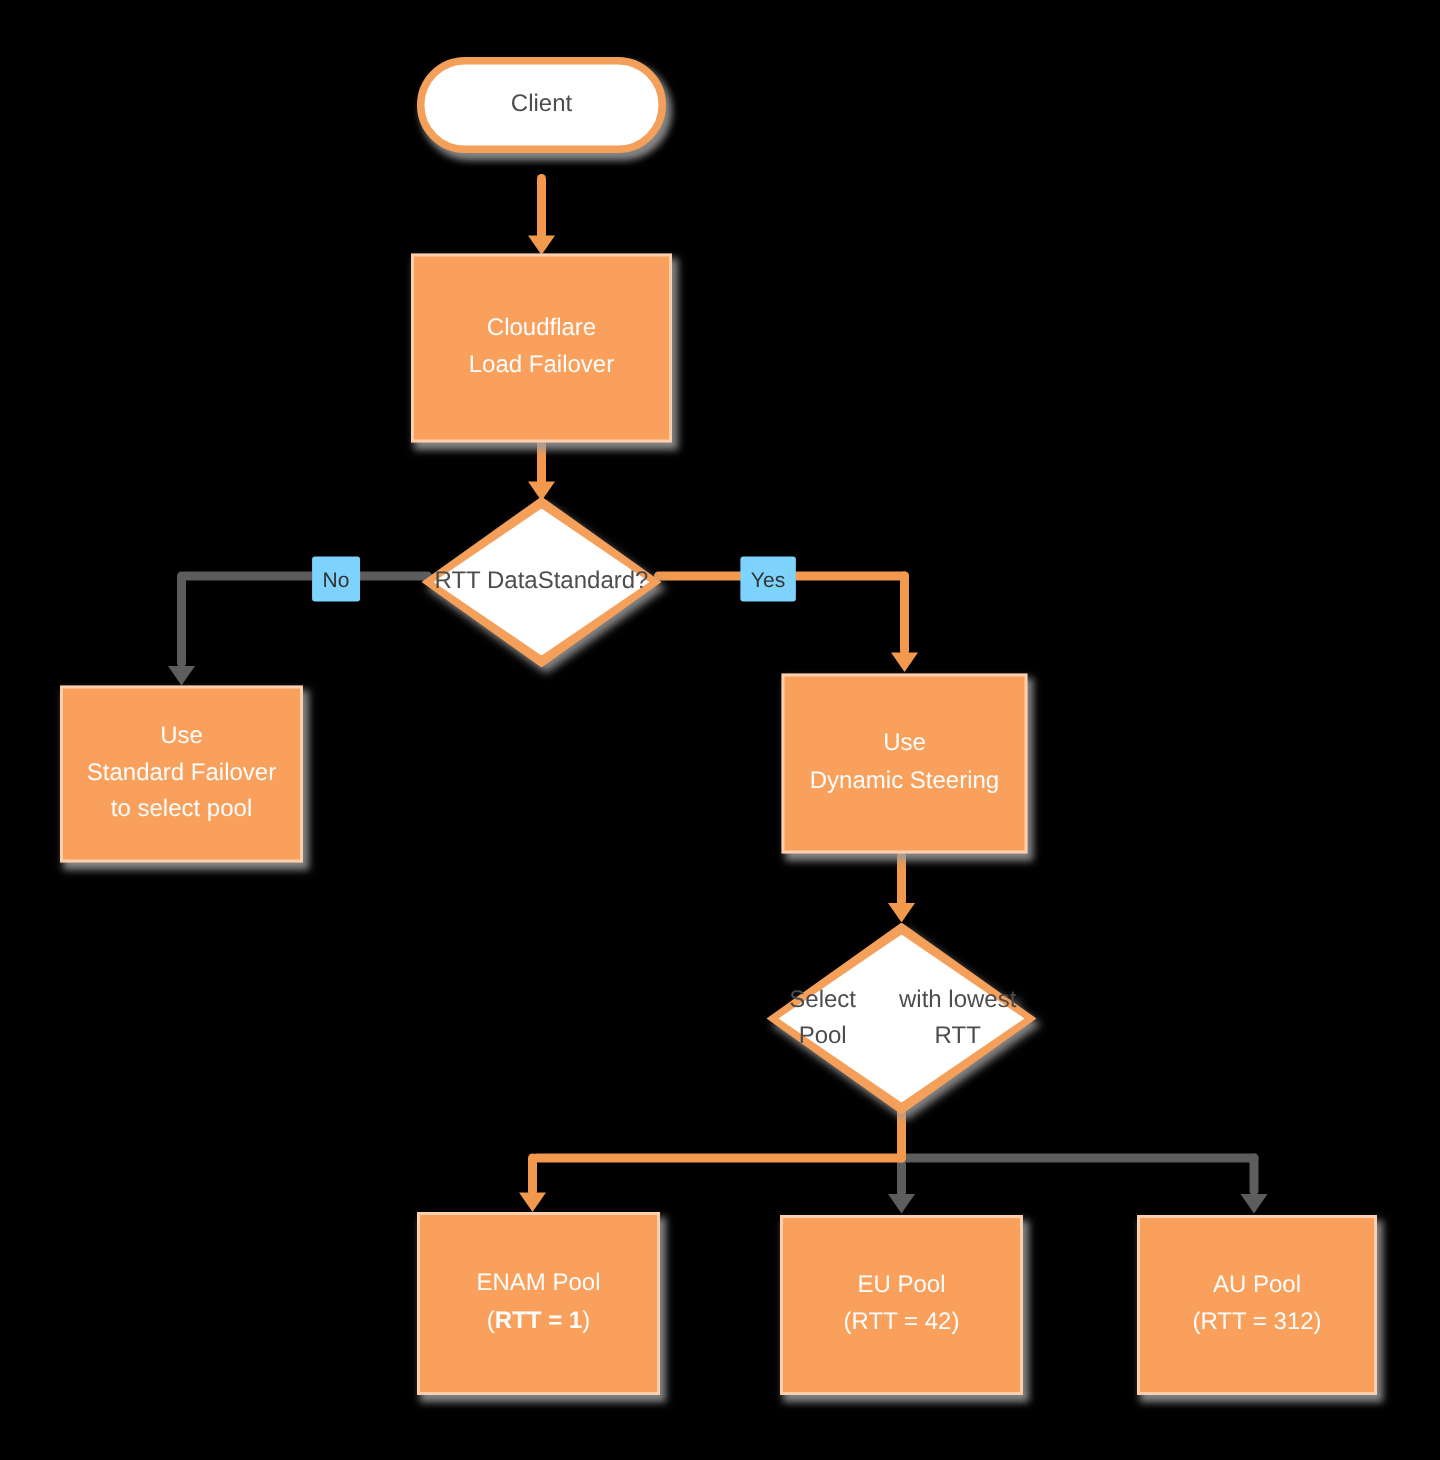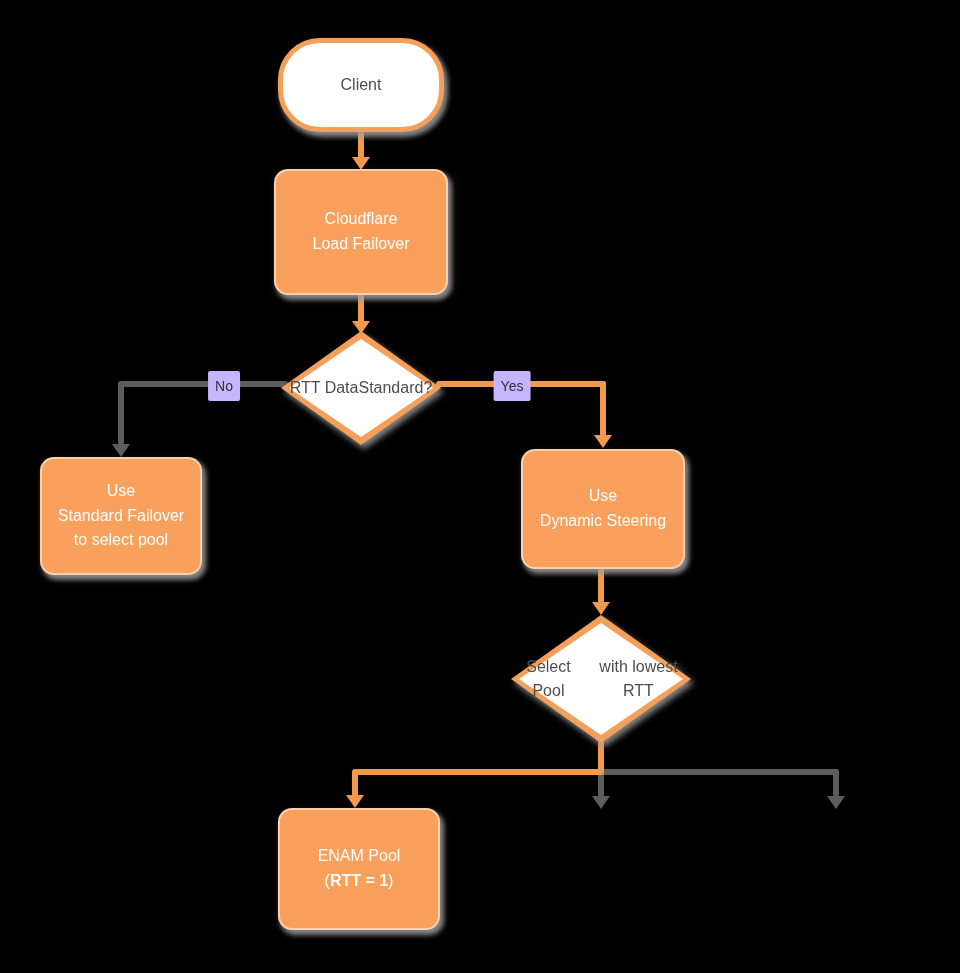--- a/index.html
+++ b/index.html
@@ -20,36 +20,36 @@
   .seg.gray   { background: #5D5D5D; }
 
   .arrow { position: absolute; width: 0; height: 0; z-index: 2;
            border-left: 9px solid transparent; border-right: 9px solid transparent; }
   .arrow.down.orange { border-top: 13px solid #F2994E; border-bottom: none; background: none; }
   .arrow.down.gray   { border-top: 13px solid #5D5D5D; border-bottom: none; background: none; }
 
   
   .edge-label {
     position: absolute; z-index: 3;
-    background: #c4b5fd; color: #333333;
+    background: #7dd3fc; color: #333333;
     font-size: 14px; line-height: 1;
     padding: 8px 7px; border-radius: 2px;
     transform: translate(-50%, -50%);
   }
 
   
   .node { position: absolute; z-index: 4; box-sizing: border-box;
           display: flex; flex-direction: column; align-items: center; justify-content: center;
           text-align: center; }
 
   .process {
     background: #F9A15C;
     color: #FDFDFD;
     border: 2px solid rgba(255,255,255,0.5);
-    border-radius: 14px;
+    border-radius: 0;
     box-shadow: 3px 4px 5px 1px rgba(158,158,158,0.85);
     font-size: 16px; line-height: 1.55;
   }
 
   .terminator {
     background: #FFFFFF;
     color: #4D4D4D;
     border: 5px solid #F5A05A;
     border-radius: 42px;
     box-shadow: 3px 4px 5px 1px rgba(158,158,158,0.85);
@@ -100,21 +100,21 @@
   <div class="arrow down orange" style="left:592px; top:602px;"></div>
 
   <div class="seg orange" style="left:598px; top:738px; width:6px; height:37px;"></div>
   <div class="seg orange" style="left:355px; top:769px; width:249px; height:6px;"></div>
   <div class="seg orange" style="left:352px; top:769px; width:6px; height:28px;"></div>
   <div class="arrow down orange" style="left:346px; top:795px;"></div>
 
   <div class="edge-label" style="left:224px; top:386px;">No</div>
   <div class="edge-label" style="left:512px; top:386px;">Yes</div>
 
-  <div class="node terminator" style="left:278px; top:38px; width:166px; height:94px;">
+  <div class="node terminator" style="left:278px; top:38px; width:166px; height:64px;">
     <div>Client</div>
   </div>
 
   <div class="node process" style="left:274px; top:169px; width:174px; height:126px;">
     <div>Cloudflare</div>
     <div>Load Failover</div>
   </div>
 
   <div class="diamond-wrap" style="left:281px; top:331px; width:160px; height:114px;">
     <div class="diamond-outer"></div>
@@ -145,15 +145,23 @@
     </div>
   </div>
 
   <div class="node process" style="left:278px; top:808px; width:162px; height:122px;">
     <div>ENAM Pool</div>
     <div>
       <span>(</span><span class="bold">RTT = 1</span><span>)</span>
     </div>
   </div>
 
+  <div class="node process" style="left:520px; top:810px; width:162px; height:120px;">
+    <div>EU Pool</div>
+    <div>(RTT = 42)</div>
+  </div>
 
+  <div class="node process" style="left:758px; top:810px; width:160px; height:120px;">
+    <div>AU Pool</div>
+    <div>(RTT = 312)</div>
+  </div>
 
 </div>
 
 </body></html>

